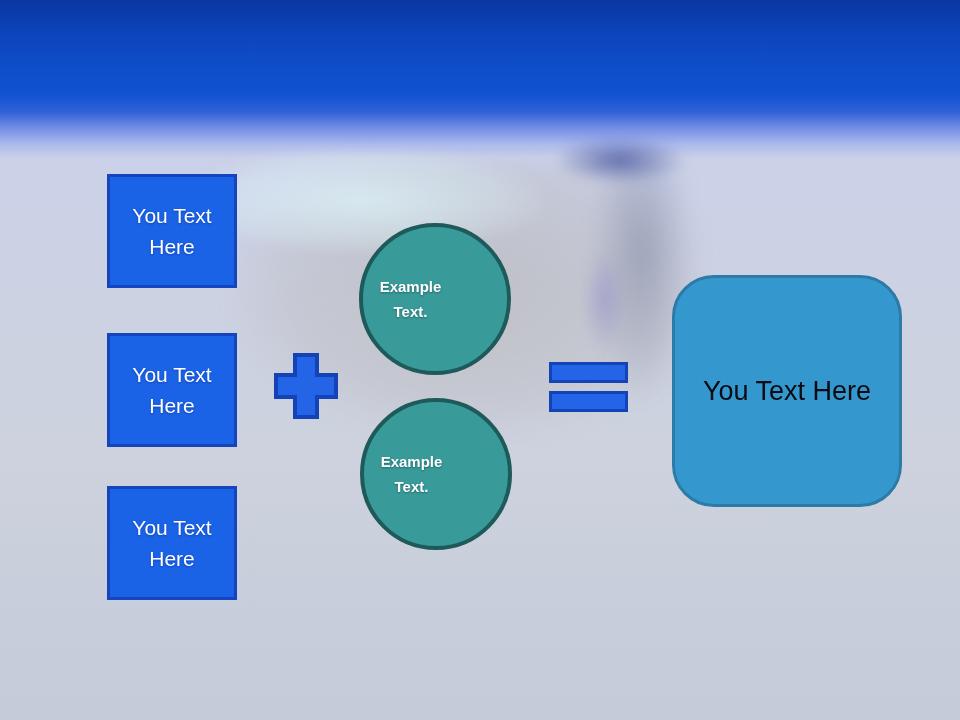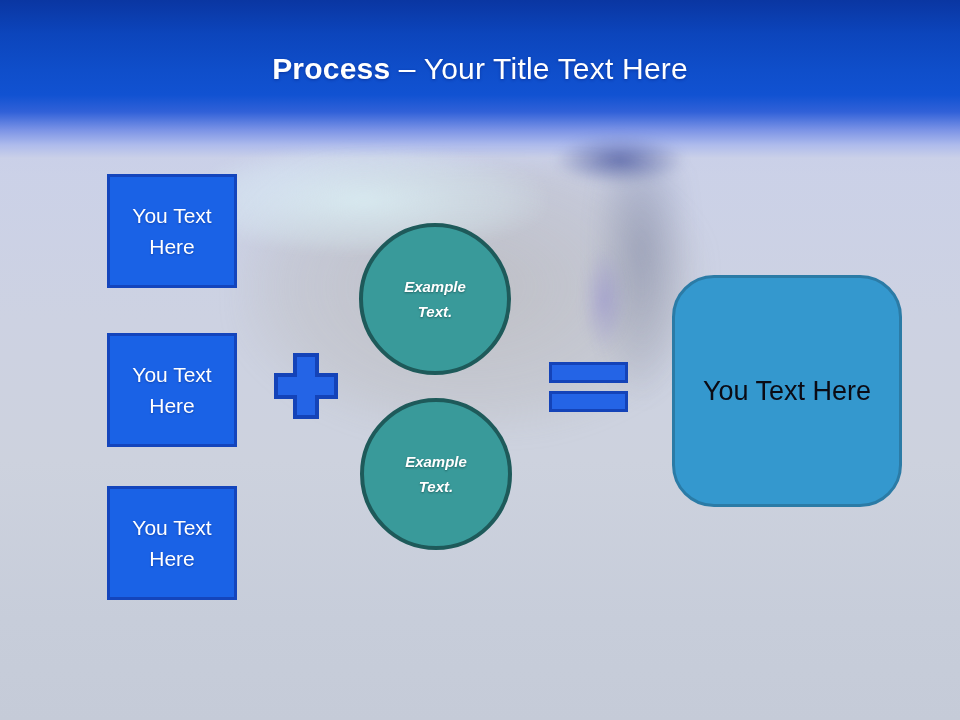--- a/index.html
+++ b/index.html
@@ -56,22 +56,22 @@
   }
   .sq-box .lbl{display:block;width:100px;}
   .box1{top:174px;} .box2{top:333px;} .box3{top:486px;}
   
   .plus-wrap{position:absolute;left:274px;top:353px;width:64px;height:66px;}
   
   .circle{
     position:absolute;width:152px;height:152px;border-radius:50%;
     box-sizing:border-box;
     background:#399A9A;border:4px solid #1E5A5A;
-    display:flex;align-items:center;justify-content:center;text-align:center;
-    color:#ffffff;font-size:15px;font-weight:700;font-style:italic;line-height:1.7;
+    display:flex;align-items:center;justify-content:flex-start;text-align:center;
+    color:#ffffff;font-size:15px;font-weight:700;line-height:1.7;
     text-shadow:0 1px 2px rgba(10,40,40,0.45);
   }
   .circle .lbl{display:block;width:95px;}
   .circle1{left:359px;top:223px;}
   .circle2{left:360px;top:398px;}
   
   .equals-wrap{position:absolute;left:549px;top:362px;width:79px;height:50px;}
   .eq-bar{
     position:absolute;left:0;width:79px;height:21px;box-sizing:border-box;
     background:#2464E6;border:3px solid #1443B8;
@@ -92,21 +92,20 @@
 <div class="slide">
 
   <div class="header-band"></div>
 
   <div class="ph ph-wash"></div>
   <div class="ph ph-sparkle"></div>
   <div class="ph ph-dark-top"></div>
   <div class="ph ph-dark-side"></div>
   <div class="ph ph-purple"></div>
 
-  <h1 class="title"><span class="bold">Process</span><span> – Your Title Text Here</span></h1>
 
   <div class="sq-box box1">
     <span class="lbl">You Text Here</span>
   </div>
   <div class="sq-box box2">
     <span class="lbl">You Text Here</span>
   </div>
   <div class="sq-box box3">
     <span class="lbl">You Text Here</span>
   </div>

